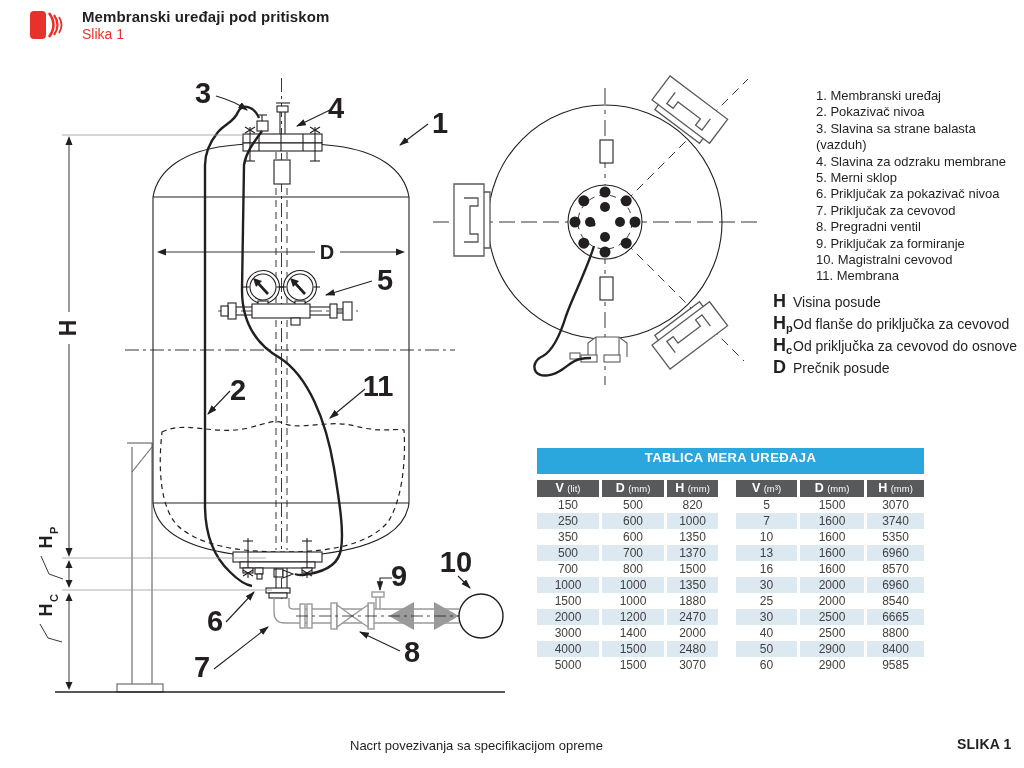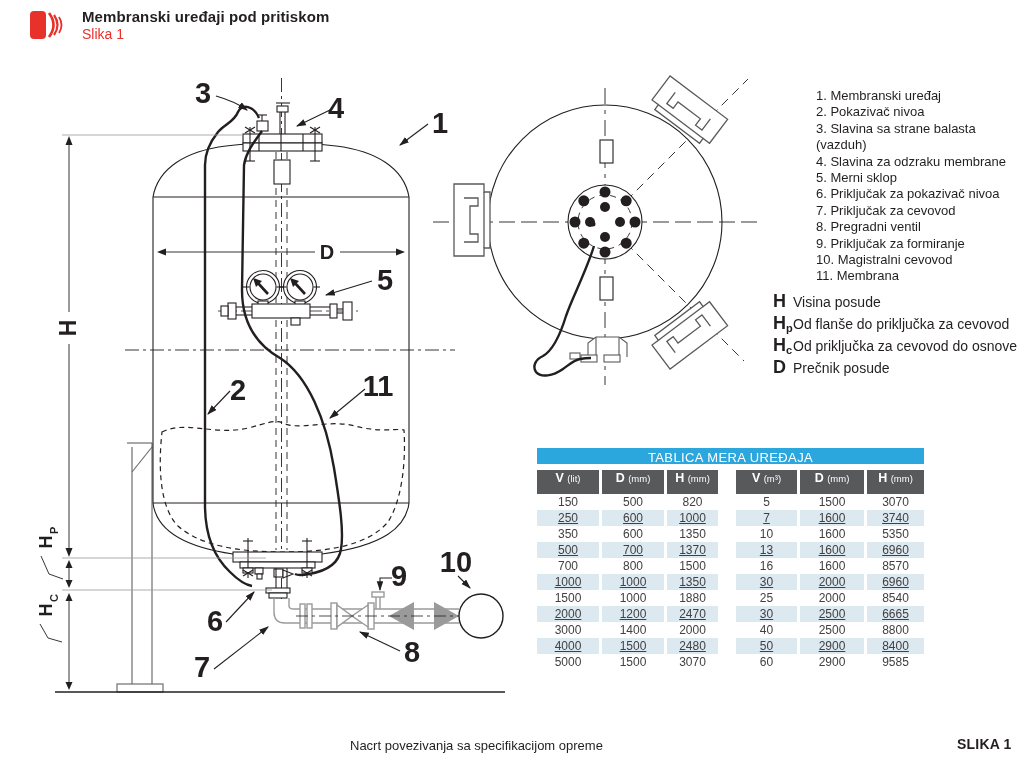--- a/index.html
+++ b/index.html
@@ -20,29 +20,29 @@
 
   
   .dimkey{left:773px;top:291px;}
   .dimkey .row{height:22px;display:flex;align-items:baseline;}
   .dimkey .sym{font-size:18px;font-weight:bold;width:13px;display:inline-block;}
   .dimkey .sub{font-size:11px;font-weight:bold;position:relative;top:3px;width:7px;display:inline-block;}
   .dimkey .desc{font-size:14px;white-space:nowrap;}
 
   
   .tbl{left:537px;top:448px;width:387px;}
-  .tbl-title{height:16px;line-height:20px;background:#2ba7de;color:#fff;
-    font-size:13px;font-weight:normal;text-align:center;letter-spacing:.4px;}
+  .tbl-title{height:26px;line-height:20px;background:#2ba7de;color:#fff;
+    font-size:13px;font-weight:bold;text-align:center;letter-spacing:.4px;}
   .grid{display:grid;grid-template-columns:62px 62px 51px 12px 61px 64px 57px;column-gap:3px;}
   .thead{margin-top:6px;}
-  .hcell{background:#58595b;color:#fff;height:24px;line-height:17px;text-align:center;
+  .hcell{background:#58595b;color:#fff;height:17px;line-height:17px;text-align:center;
     font-size:12.5px;font-weight:bold;white-space:nowrap;}
   .hcell .unit{font-size:9.5px;font-weight:normal;}
   .trow .cell{height:16px;line-height:16px;text-align:center;font-size:12px;color:#414042;}
-  .trow.alt .cell{background:#dde9f1;text-decoration:underline;}
+  .trow.alt .cell{background:#dde9f1;}
   .spacer{background:transparent;}
 
   
   .caption{left:350px;top:738px;font-size:13px;color:#231f20;}
   .figlabel{left:957px;top:736px;font-size:14px;font-weight:bold;letter-spacing:.2px;}
 
   svg text{font-family:"Liberation Sans", sans-serif;}
   .callout{font-size:29px;font-weight:bold;fill:#231f20;}
 </style>
 </head>

